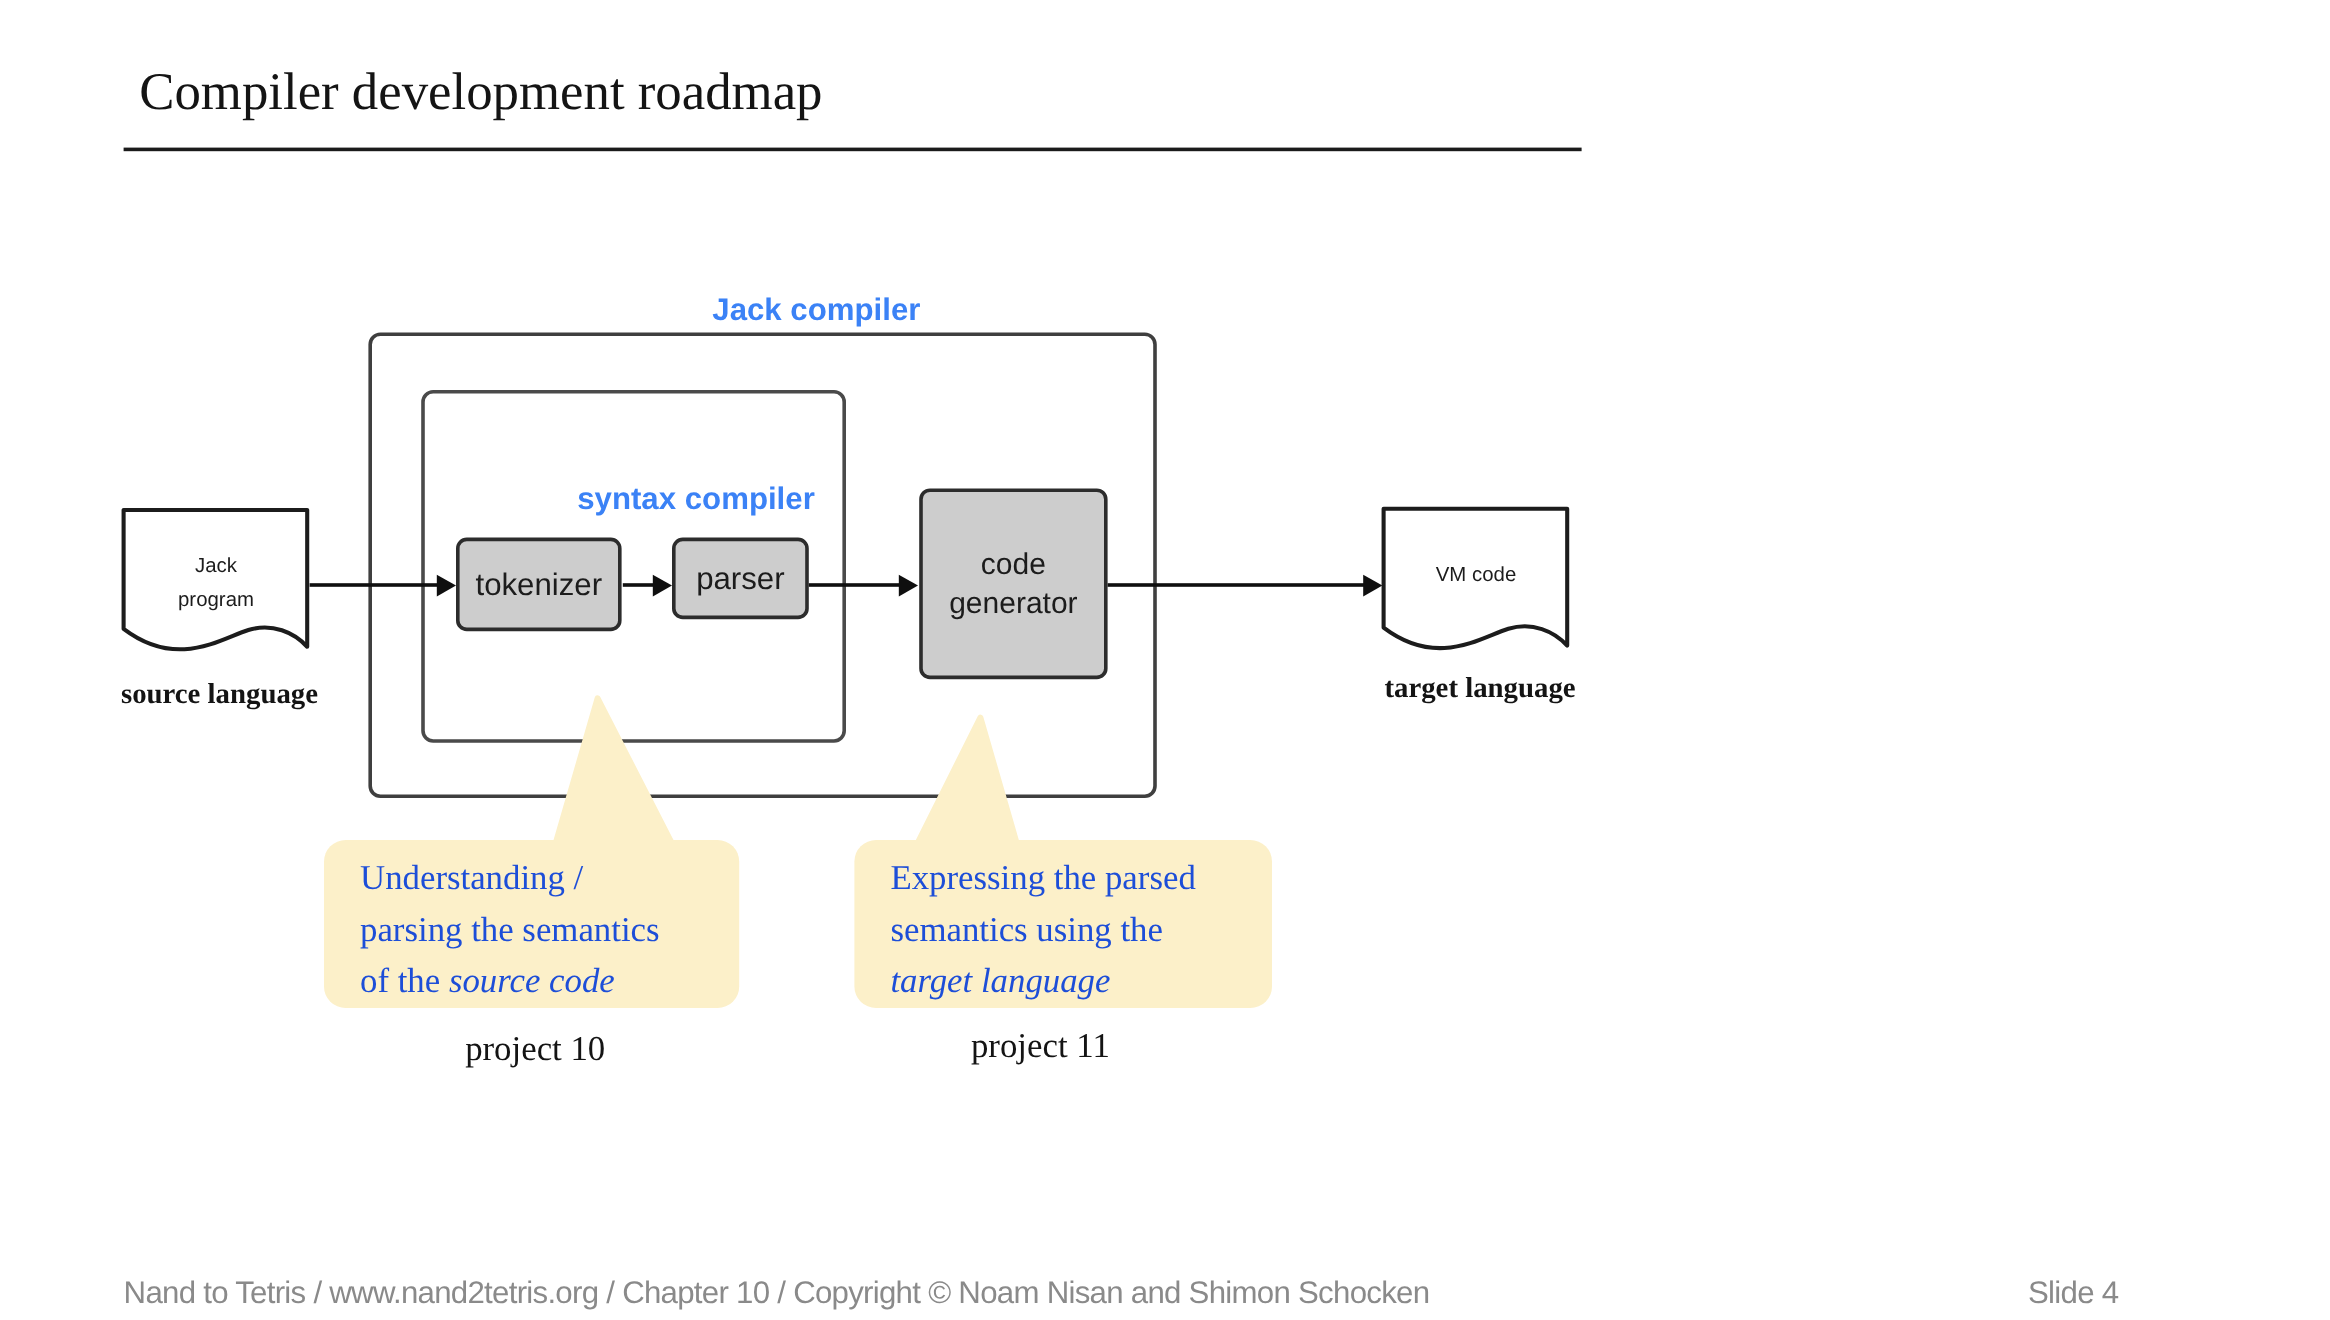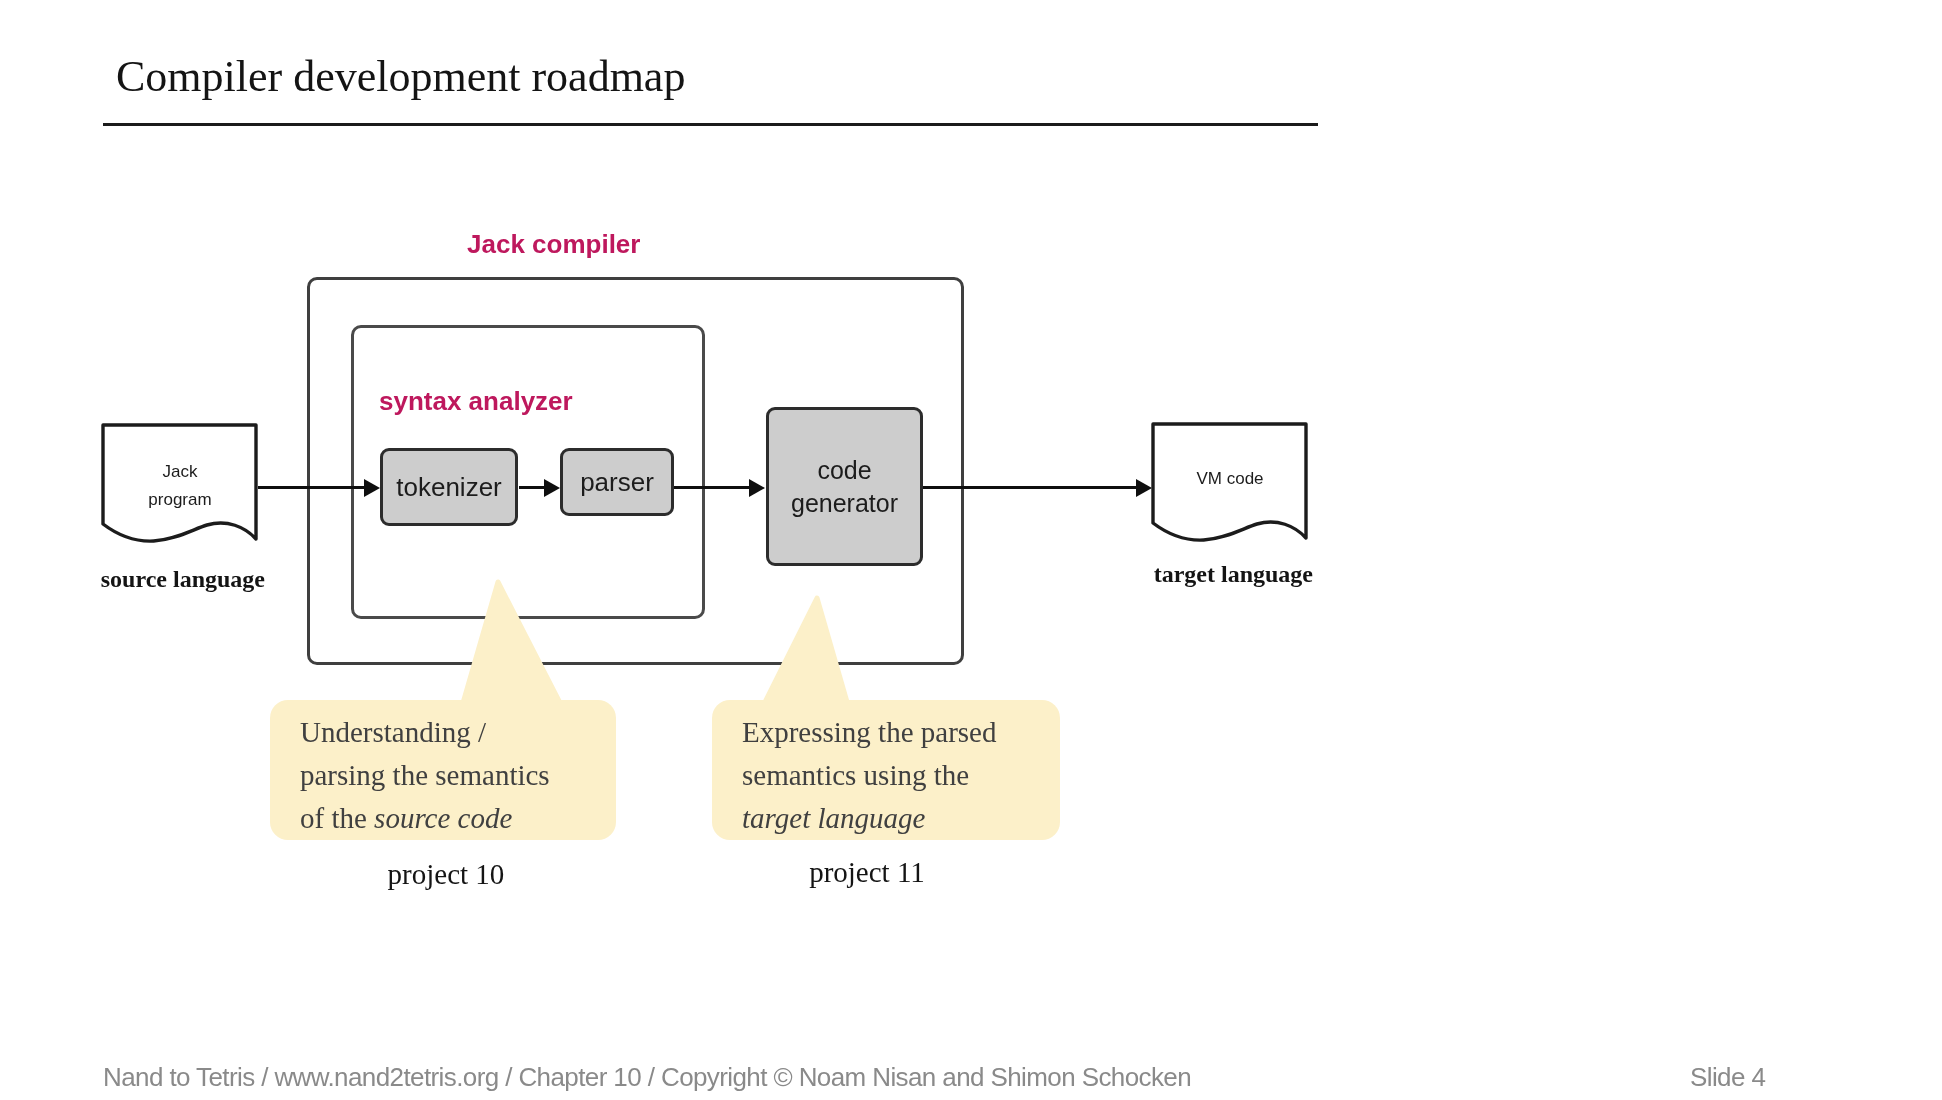--- a/index.html
+++ b/index.html
@@ -9,21 +9,21 @@
   .serif{font-family:"Liberation Serif",serif;}
 
   
   .slide-title{left:116px;top:42px;font-size:44px;line-height:70px;color:#141414;white-space:nowrap;}
   .title-rule{left:103px;top:123px;width:1215px;height:3px;background:#1b1b1b;}
 
   
   .box{box-sizing:border-box;background:transparent;}
   .outer-box{left:307px;top:277px;width:657px;height:388px;border:3px solid #3f3f3f;border-radius:10px;z-index:1;}
   .inner-box{left:351px;top:325px;width:354px;height:294px;border:3px solid #4a4a4a;border-radius:10px;z-index:1;}
-  .diagram-label{font-weight:bold;font-size:26px;line-height:28px;text-align:left;color:#be185d;}
+  .diagram-label{font-weight:bold;font-size:26px;line-height:28px;text-align:right;color:#3b82f6;margin-top:14px;}
   .lbl-compiler{left:467px;top:230px;width:300px;}
   .lbl-syntax{left:379px;top:387px;width:300px;}
 
   .gray-box{box-sizing:border-box;background:var(--box-fill,#cdcdcd);border:3px solid var(--box-border,#2c2c2c);
             border-radius:9px;display:flex;align-items:center;justify-content:center;
             font-size:26px;color:#1c1c1c;text-align:center;z-index:2;}
   .box-tokenizer{left:380px;top:448px;width:138px;height:78px;}
   .box-parser{left:560px;top:448px;width:114px;height:68px;}
   .box-codegen{left:766px;top:407px;width:157px;height:159px;font-size:25px;line-height:33px;}
   .box-codegen .wrapbox{width:122px;}
@@ -49,21 +49,21 @@
   .cap-source{left:95px;top:562px;width:170px;}
   .cap-target{left:1143px;top:557px;width:170px;}
 
   
   .tail-svg{z-index:4;}
   .tail-left{left:458px;top:576px;}
   .tail-right{left:758px;top:590px;}
   .callout{background:var(--callout-fill,#fcf0c9);border-radius:18px;z-index:5;}
   .callout-left{left:270px;top:700px;width:346px;height:140px;}
   .callout-right{left:712px;top:700px;width:348px;height:140px;}
-  .callout-body{padding:11px 10px 0 30px;font-size:29px;line-height:43px;color:#404040;white-space:pre-line;}
+  .callout-body{padding:11px 10px 0 30px;font-size:29px;line-height:43px;color:#1d4ed8;white-space:pre-line;}
   .proj{font-size:29px;text-align:center;color:#141414;}
   .proj-left{left:346px;top:858px;width:200px;}
   .proj-right{left:767px;top:856px;width:200px;}
 
   
   .footer{font-size:26px;color:var(--footer-text,#8a8a8a);letter-spacing:-0.6px;white-space:nowrap;}
   .footer-left{left:103px;top:1062px;}
   .footer-right{left:1690px;top:1062px;}
 </style>
 </head>
@@ -71,21 +71,21 @@
 
 <div class="stage">
 
   <div class="abs serif slide-title">Compiler development roadmap</div>
   <div class="abs title-rule"></div>
 
   <div class="abs diagram-label lbl-compiler">Jack compiler</div>
   <div class="abs box outer-box"></div>
 
   <div class="abs box inner-box"></div>
-  <div class="abs diagram-label lbl-syntax">syntax analyzer</div>
+  <div class="abs diagram-label lbl-syntax">syntax compiler</div>
 
   <div class="abs gray-box box-tokenizer">
     <span>tokenizer</span>
   </div>
   <div class="abs gray-box box-parser">
     <span>parser</span>
   </div>
   <div class="abs gray-box box-codegen">
     <span class="wrapbox">code generator</span>
   </div>

